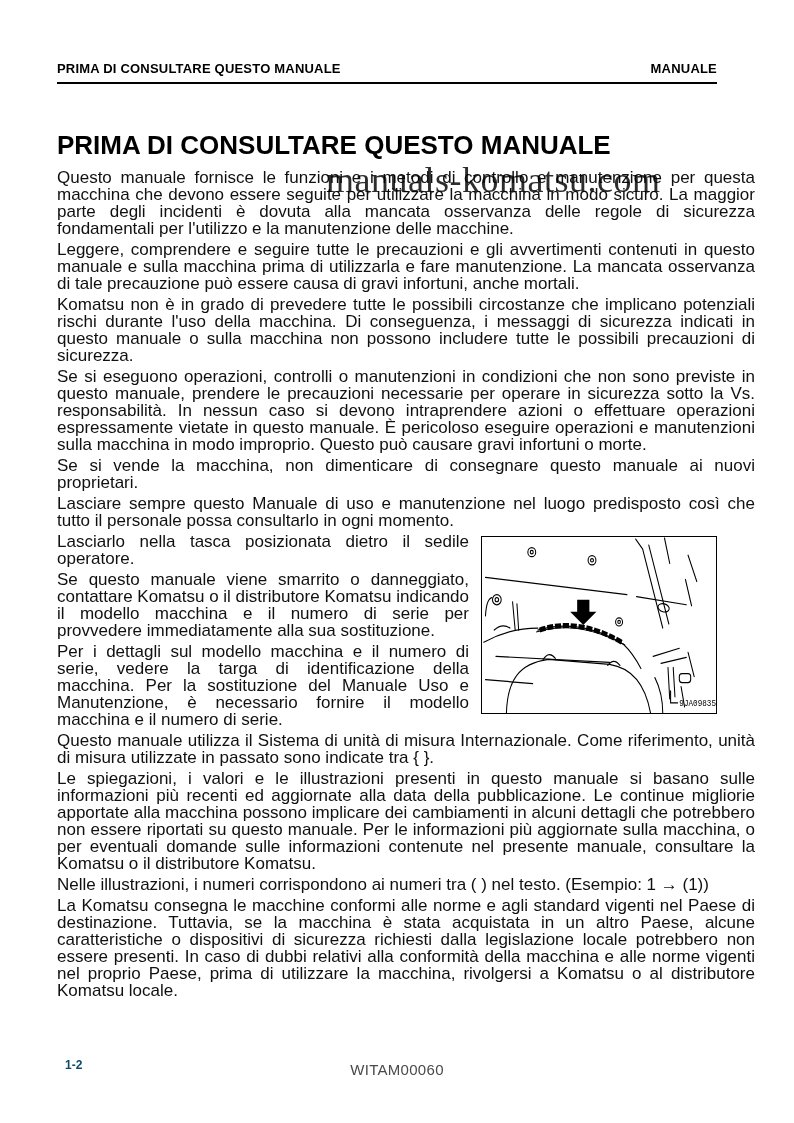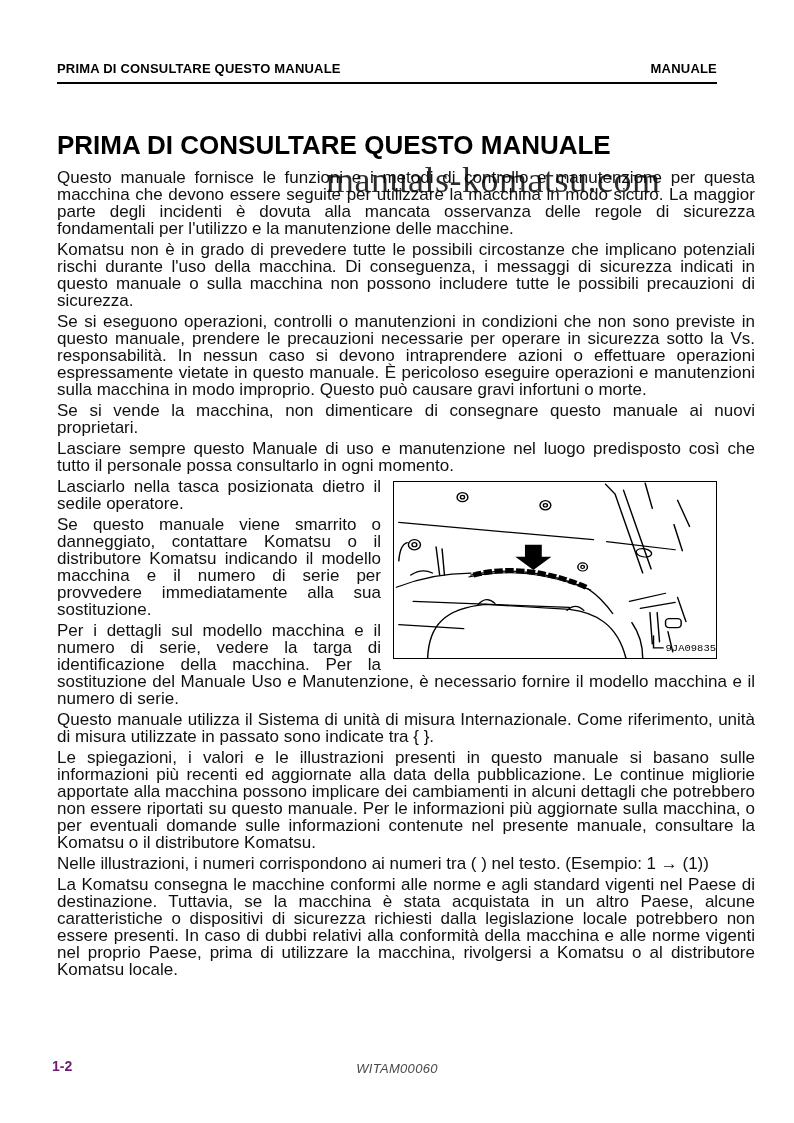--- a/index.html
+++ b/index.html
@@ -18,36 +18,36 @@
   h1.page-title{
     margin:48px 0 0 0;font-size:26px;font-weight:bold;line-height:1.05;
     letter-spacing:0;color:#000;white-space:nowrap;
   }
   .body-text{margin-top:9px;}
   .body-text p{
     margin:0 0 4px 0;font-size:17px;line-height:17px;
     text-align:justify;color:#101010;
   }
   figure.manual-figure{
-    float:right;width:324px;height:178px;margin:3px 38px 8px 12px;
+    float:right;width:236px;height:178px;margin:3px 38px 8px 12px;
     border:1.5px solid #000;box-sizing:border-box;padding:0;background:#fff;
   }
   figure.manual-figure svg{display:block;width:100%;height:100%;}
   .watermark{
     position:absolute;left:326px;top:159px;z-index:3;
     font-family:"Liberation Serif",serif;font-size:36px;letter-spacing:.5px;
     color:#000;opacity:.82;white-space:nowrap;pointer-events:none;
   }
   .page-footer{position:absolute;left:0;top:1058px;width:794px;height:22px;}
   .page-number{
-    position:absolute;left:52px;top:0;font-weight:bold;font-size:14px;color:#701a75;
+    position:absolute;left:65px;top:0;font-weight:bold;font-size:12px;color:#0c4a6e;
   }
   .doc-code{
     position:absolute;left:0;right:0;top:3px;text-align:center;
-    font-size:13px;letter-spacing:.3px;color:#4a4a4a;font-style:italic;
+    font-size:15px;letter-spacing:.3px;color:#4a4a4a;
   }
 </style>
 </head>
 <body>
 
 <div class="page">
 
   <div class="watermark">manuals-komatsu.com</div>
 
   <div class="content">
@@ -55,20 +55,21 @@
     <div class="running-header">
       <span>PRIMA DI CONSULTARE QUESTO MANUALE</span>
       <span>MANUALE</span>
     </div>
     <hr class="header-rule">
 
     <h1 class="page-title">PRIMA DI CONSULTARE QUESTO MANUALE</h1>
 
     <div class="body-text">
       <p>Questo manuale fornisce le funzioni e i metodi di controllo e manutenzione per questa macchina che devono essere seguite per utilizzare la macchina in modo sicuro. La maggior parte degli incidenti è dovuta alla mancata osservanza delle regole di sicurezza fondamentali per l'utilizzo e la manutenzione delle macchine.</p>
+      <p>Leggere, comprendere e seguire tutte le precauzioni e gli avvertimenti contenuti in questo manuale e sulla macchina prima di utilizzarla e fare manutenzione. La mancata osservanza di tale precauzione può essere causa di gravi infortuni, anche mortali.</p>
       <p>Komatsu non è in grado di prevedere tutte le possibili circostanze che implicano potenziali rischi durante l'uso della macchina. Di conseguenza, i messaggi di sicurezza indicati in questo manuale o sulla macchina non possono includere tutte le possibili precauzioni di sicurezza.</p>
       <p>Se si eseguono operazioni, controlli o manutenzioni in condizioni che non sono previste in questo manuale, prendere le precauzioni necessarie per operare in sicurezza sotto la Vs. responsabilità. In nessun caso si devono intraprendere azioni o effettuare operazioni espressamente vietate in questo manuale. È pericoloso eseguire operazioni e manutenzioni sulla macchina in modo improprio. Questo può causare gravi infortuni o morte.</p>
       <p>Se si vende la macchina, non dimenticare di consegnare questo manuale ai nuovi proprietari.</p>
       <p>Lasciare sempre questo Manuale di uso e manutenzione nel luogo predisposto così che tutto il personale possa consultarlo in ogni momento.</p>
 
       <figure class="manual-figure">
         <svg viewBox="0 0 268 174" preserveAspectRatio="none">
           <g stroke="#000" fill="none" stroke-width="1.2" stroke-linecap="round">
 
             <path d="M4,40 L166,57"></path>

